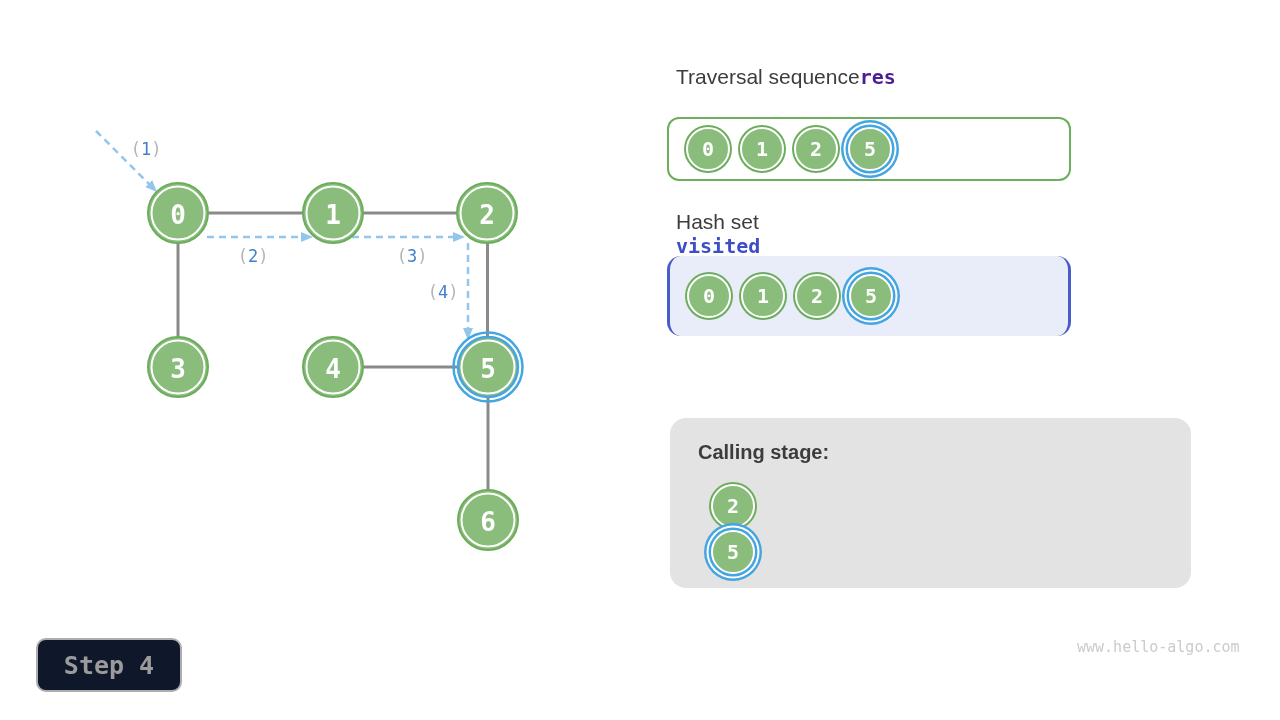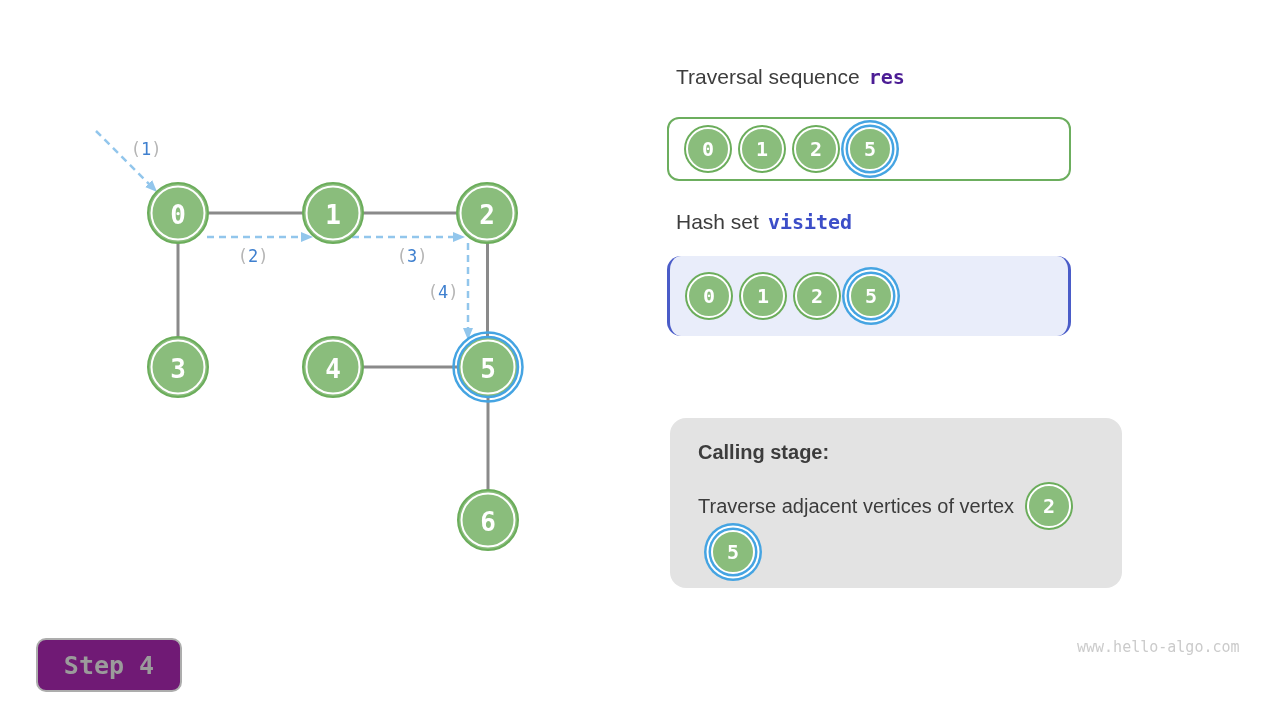--- a/index.html
+++ b/index.html
@@ -5,21 +5,21 @@
   * { margin: 0; padding: 0; box-sizing: border-box; }
   html, body { width: 1280px; height: 720px; background: #ffffff; overflow: hidden; }
   body { font-family: "Liberation Sans", sans-serif; color: #3d3d3d; position: relative; }
 
   .canvas { position: absolute; inset: 0; width: 1280px; height: 720px; }
 
   svg.graph { position: absolute; left: 0; top: 0; }
 
   .panel-title {
     position: absolute; font-size: 21px; color: #3d3d3d;
-    display: flex; align-items: baseline; gap: 9px; white-space: nowrap;
+    display: flex; align-items: baseline; white-space: nowrap;
   }
   .panel-title code { font-family: "DejaVu Sans Mono", monospace; font-weight: bold; font-size: 20px; }
   .code-green { color: #4c1d95; }
   .code-indigo { color: #3c4ec8; text-align: right; }
 
   .seq-box {
     position: absolute; left: 667px; top: 117px; width: 404px; height: 64px;
     border: 2px solid #6cae5e; border-radius: 12px; background: #ffffff;
   }
   .set-box {
@@ -35,30 +35,30 @@
     box-shadow: 0 0 0 2px #6bad5b;
     display: flex; align-items: center; justify-content: center;
     color: #ffffff; font-family: "DejaVu Sans Mono", monospace;
     font-weight: bold; font-size: 20px;
   }
   .chip.hl {
     box-shadow: 0 0 0 2.5px #45a4e2, 0 0 0 4.5px #ffffff, 0 0 0 7px #45a4e2;
   }
 
   .calling-box {
-    position: absolute; left: 670px; top: 418px; width: 452px; height: 170px;
+    position: absolute; left: 670px; top: 418px; width: 521px; height: 170px;
     background: #e3e3e3; border-radius: 16px; padding: 23px 28px;
   }
   .cs-title { font-size: 20px; font-weight: bold; color: #3c3c3c; margin-bottom: 19px; }
   .cs-row { display: flex; align-items: center; font-size: 20px; color: #3c3c3c; height: 46px; white-space: nowrap; }
   .cs-row .chip { margin-left: 13px; }
 
   .step-badge {
     position: absolute; left: 36px; top: 638px; width: 146px; height: 54px;
-    background: #701a75; border: 2px solid #adadad; border-radius: 10px;
+    background: #0f172a; border: 2px solid #adadad; border-radius: 10px;
     display: flex; align-items: center; justify-content: center;
     font-family: "DejaVu Sans Mono", monospace; font-weight: bold;
     font-size: 25px; color: #9b9b9b;
   }
 
   .watermark {
     position: absolute; left: 1077px; top: 638px;
     font-family: "DejaVu Sans Mono", monospace; font-size: 15px; color: #cbcbcb;
   }
 
@@ -160,21 +160,21 @@
         </div>
       <div class="chip">
           <span>2</span>
         </div>
       <div class="chip hl">
           <span>5</span>
         </div>
     </div>
   </div>
 
-  <div class="panel-title" style="left:676px; top:210px;">
+  <div class="panel-title" style="left:676px; top:210px;flex-direction:column;">
     <span>Hash set</span>
     <code class="code-indigo">visited</code>
   </div>
 
   <div class="set-box">
     <div class="chips">
       <div class="chip">
           <span>0</span>
         </div>
       <div class="chip">
@@ -185,21 +185,20 @@
         </div>
       <div class="chip hl">
           <span>5</span>
         </div>
     </div>
   </div>
 
   <div class="calling-box">
     <div class="cs-title">Calling stage:</div>
     <div class="cs-row">
-      <span>Traverse adjacent vertices of vertex</span>
       <div class="chip">
           <span>2</span>
         </div>
     </div>
     <div class="cs-row">
       <div class="chip hl">
           <span>5</span>
         </div>
     </div>
   </div>

